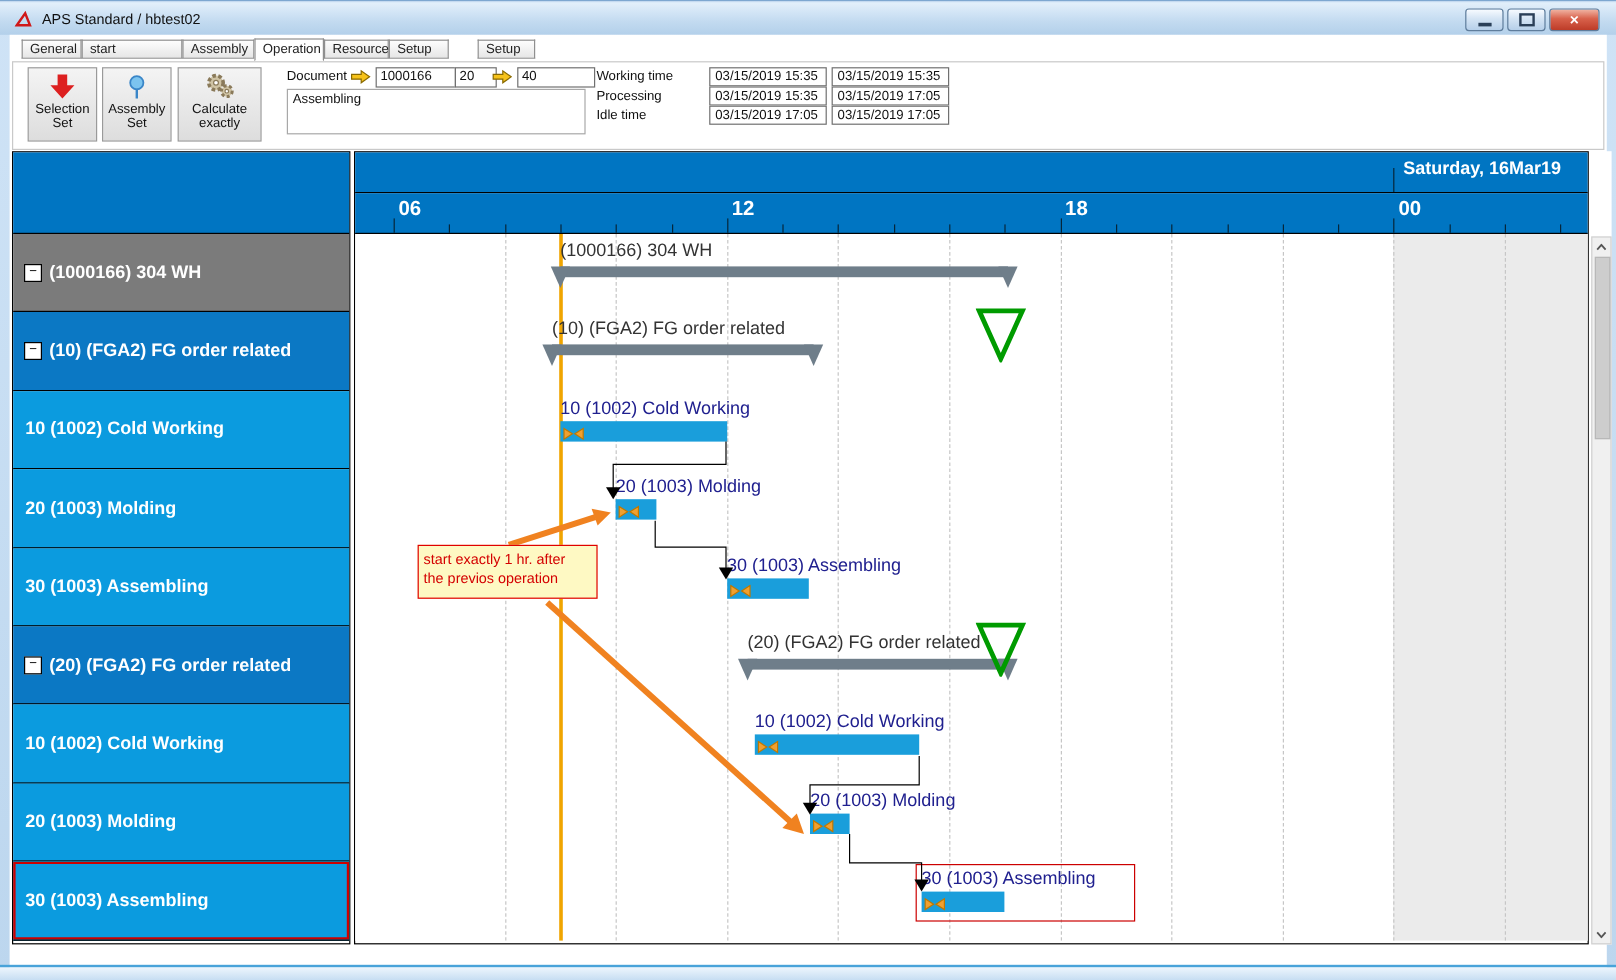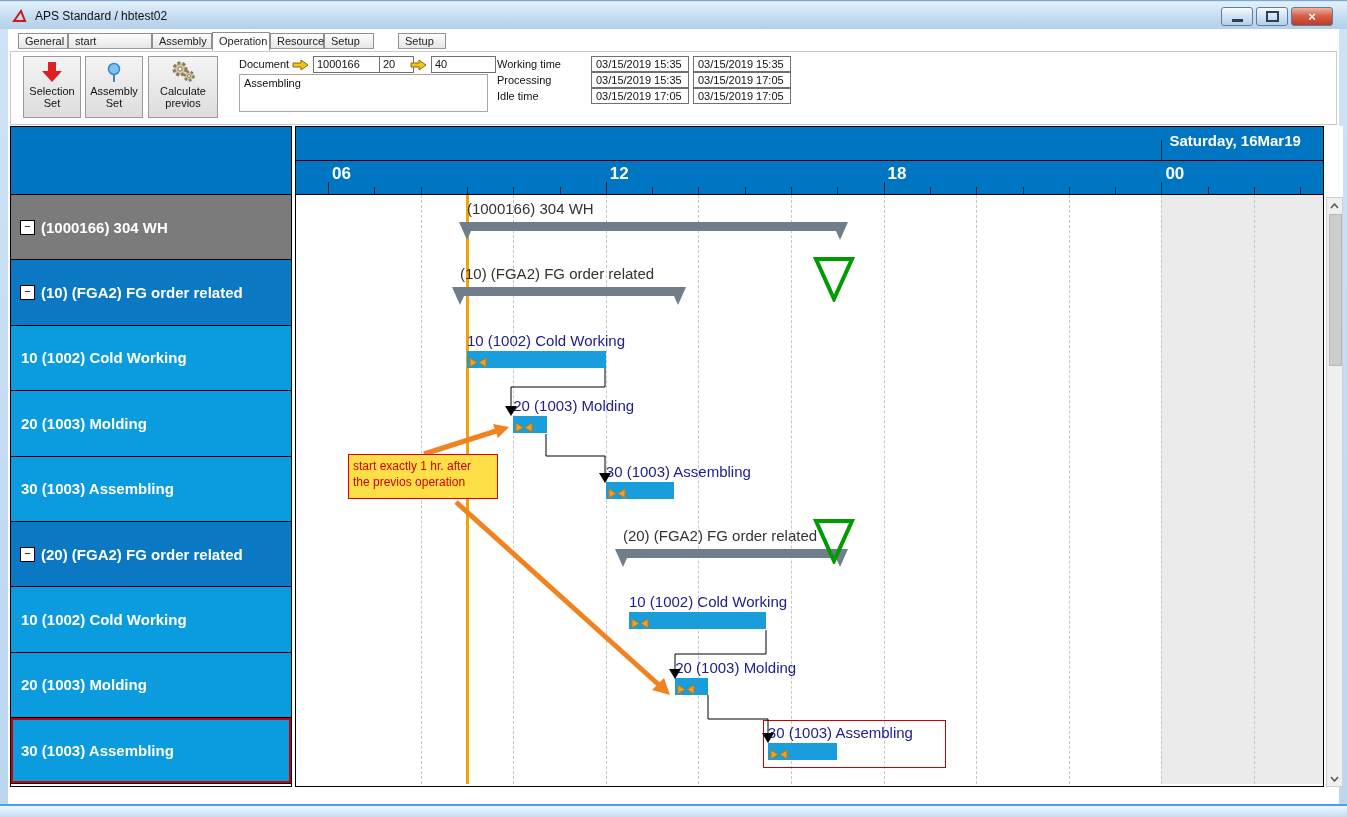--- a/index.html
+++ b/index.html
@@ -66,21 +66,21 @@
   .nowline{position:absolute;top:0;height:589px;width:3px;}
   .grow{position:absolute;left:0;width:1027px;height:65.4px;}
   .bar-label{position:absolute;font-size:15px;white-space:nowrap;}
   .sum-bar{position:absolute;height:9px;}
   .sum-cap{position:absolute;width:0;height:0;border-left:8px solid transparent;border-right:8px solid transparent;}
   .task-bar{position:absolute;height:17px;}
   .bowtie{position:absolute;}
   .due-tri{position:absolute;}
   .sel-box{position:absolute;border:1px solid #cc0000;}
   #g-overlay{position:absolute;left:0;top:0;pointer-events:none;}
-  .note-box{position:absolute;left:52px;top:259px;width:144px;height:40px;background:#fde047;
+  .note-box{position:absolute;left:52px;top:259px;width:144px;height:40px;background:#fef9c3;
     border:1px solid #e00000;color:#d40000;font-size:12px;padding:3px 0 0 4px;line-height:16px;}
   .vscroll{position:absolute;left:1316px;top:71px;width:17px;height:590px;background:#f0f0f0;border:1px solid #d0d0d0;box-sizing:border-box;}
   .sthumb{position:absolute;background:#cdcdcd;border:1px solid #b8b8b8;}
   .sarrow{position:absolute;width:15px;height:15px;display:flex;align-items:center;justify-content:center;}
   .bottom-frame{position:absolute;left:0;bottom:0;width:100%;height:11px;
     background:linear-gradient(#eef6fd,#c6ddf2);border-top:2px solid #49a3d9;}
 </style>
 </head>
 <body>
 
@@ -142,21 +142,21 @@
           <div class="tbtn" style="left: 137px; width: 70px;">
             <div class="ic">
               <svg width="26" height="24">
                 <circle cx="10" cy="9" r="6" fill="#cfc3a4" stroke="#8a7a5a" stroke-width="3" stroke-dasharray="3,2"></circle>
                 <circle cx="10" cy="9" r="2" fill="#fff" stroke="#8a7a5a"></circle>
                 <circle cx="19" cy="16" r="4.5" fill="#cfc3a4" stroke="#8a7a5a" stroke-width="2.5" stroke-dasharray="2.5,2"></circle>
                 <circle cx="19" cy="16" r="1.5" fill="#fff" stroke="#8a7a5a"></circle>
               </svg>
             </div>
             <div>Calculate</div>
-            <div>previos</div>
+            <div>exactly</div>
           </div>
         </div>
 
       <span class="doc-label">Document</span>
       <span class="abs yarrow1">
         <svg width="18" height="12">
             <polygon points="1,4 9,4 9,1 16,6 9,11 9,8 1,8" fill="#f6c21a" stroke="#8a6a00" stroke-width="1"></polygon>
           </svg>
       </span>
       <div class="doc-field" style="left:302px;width:62px;">1000166</div>

